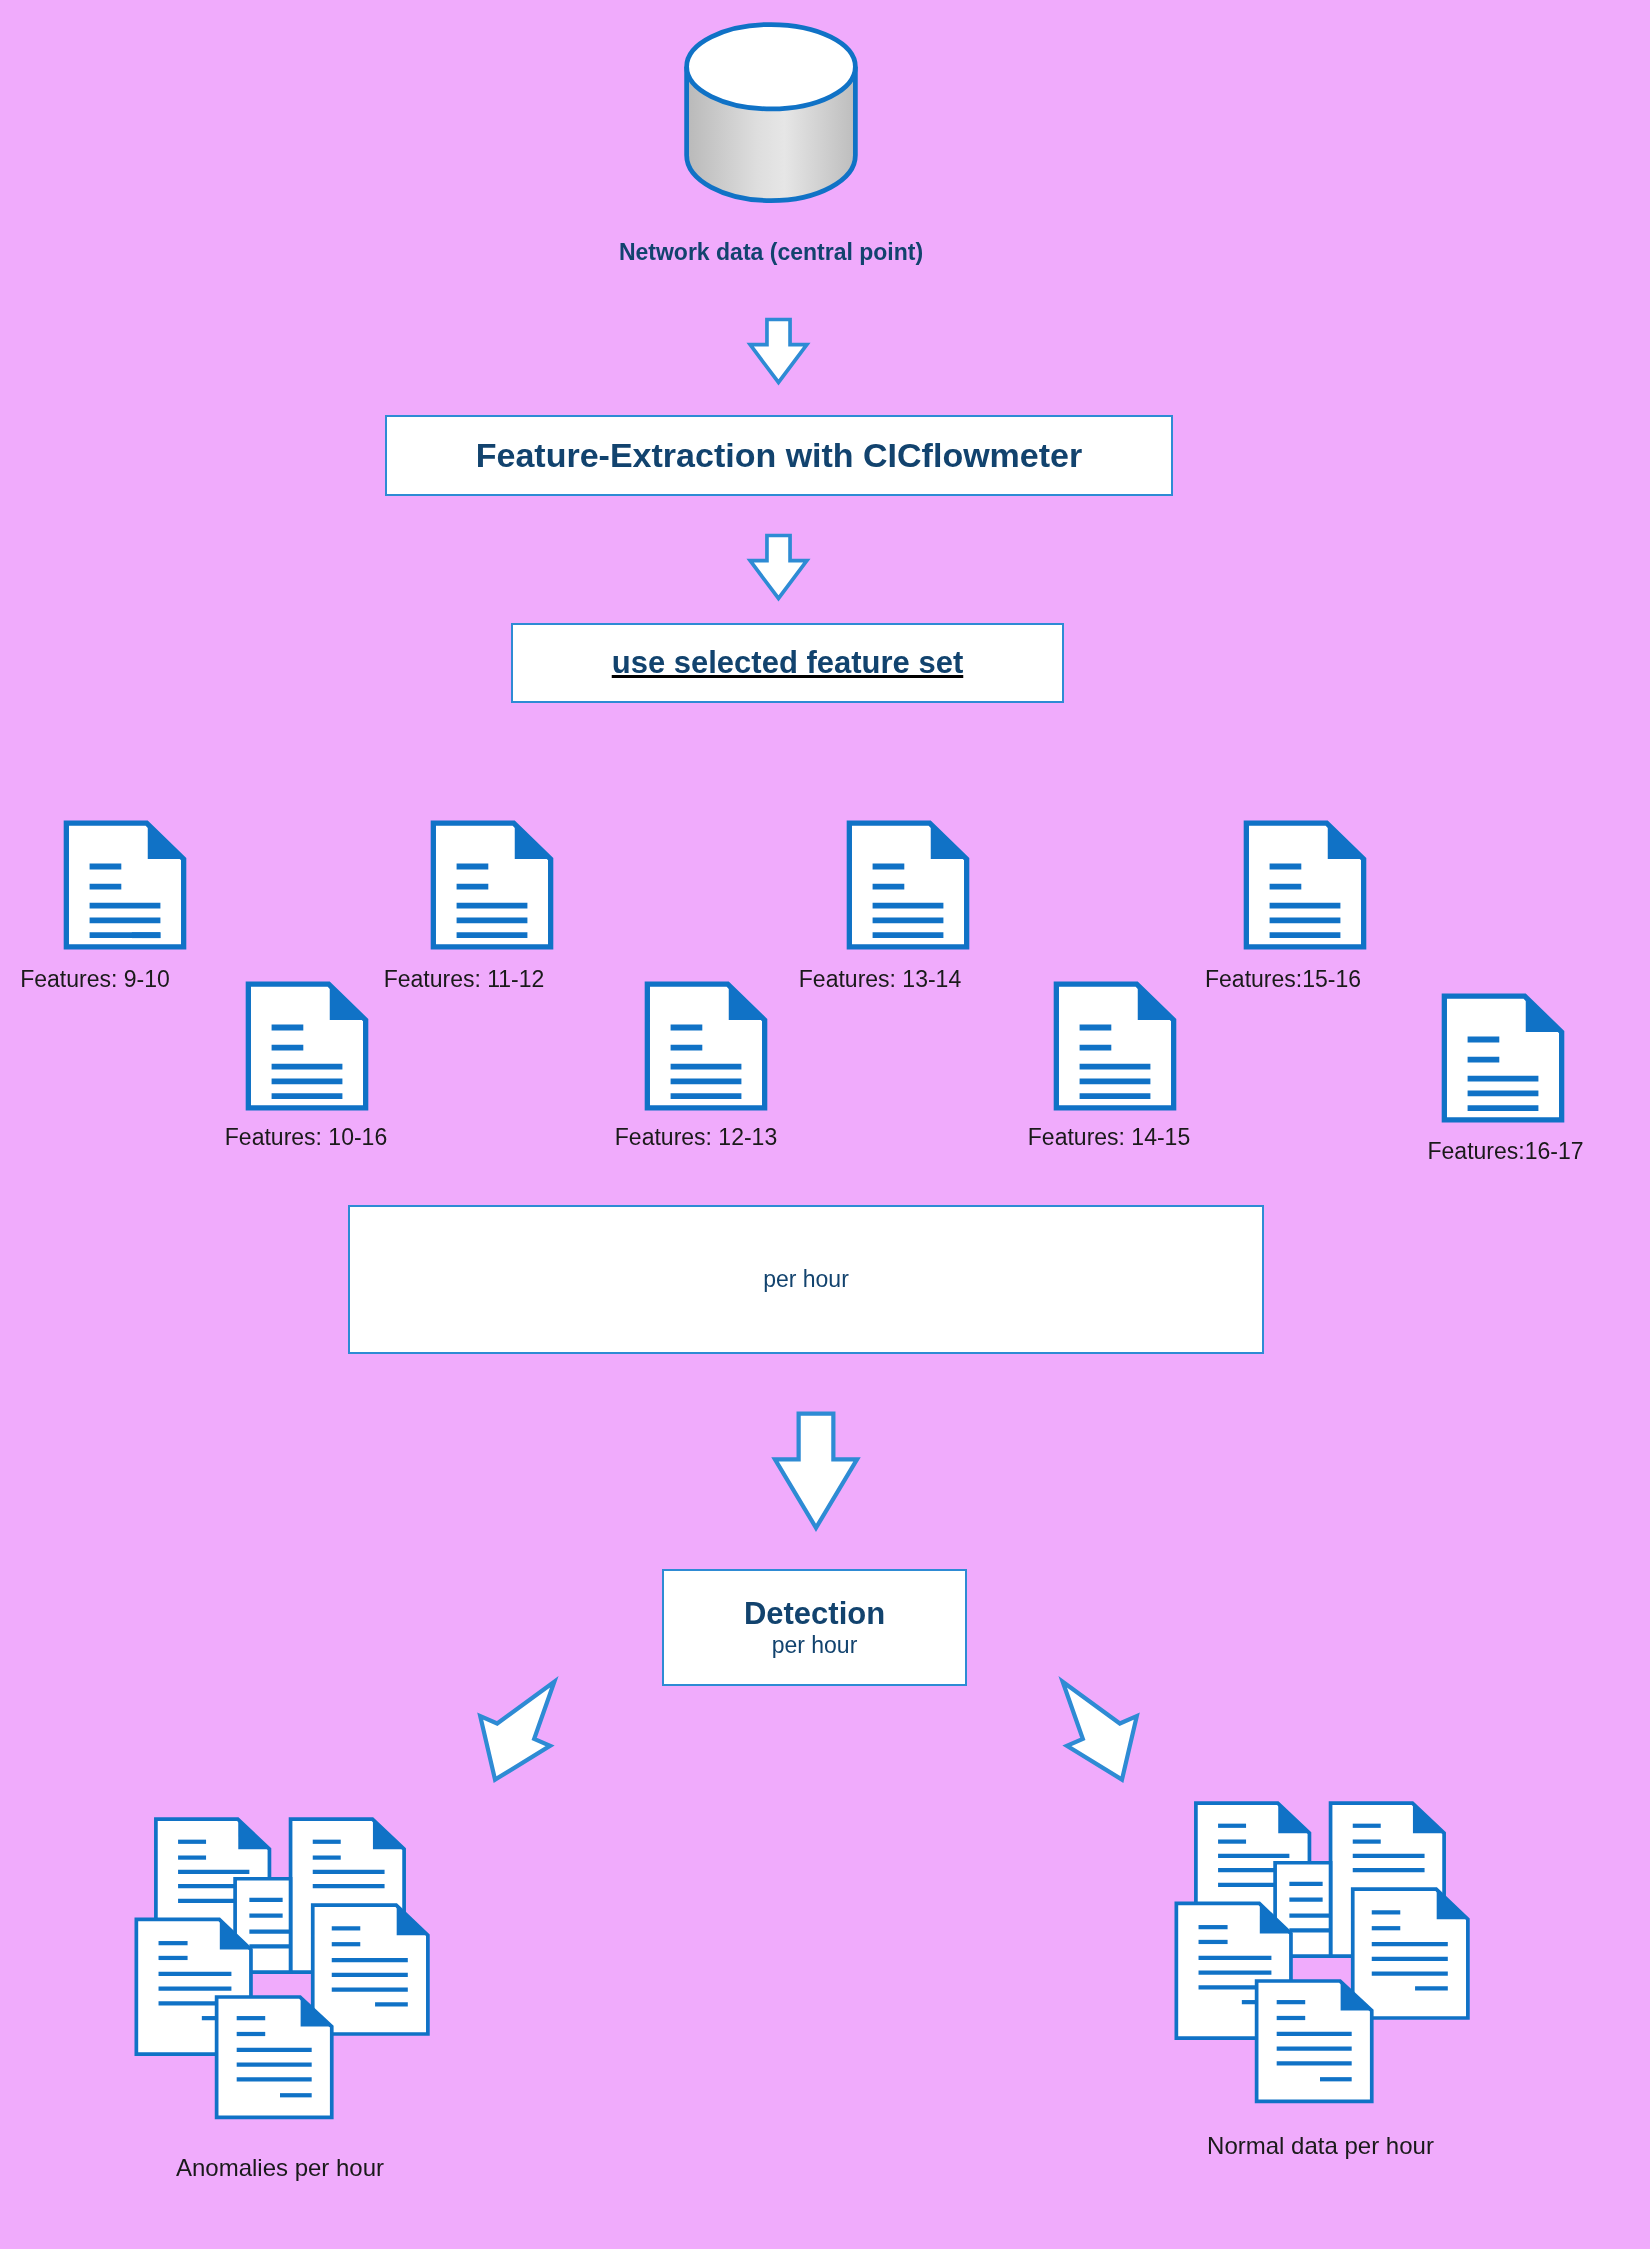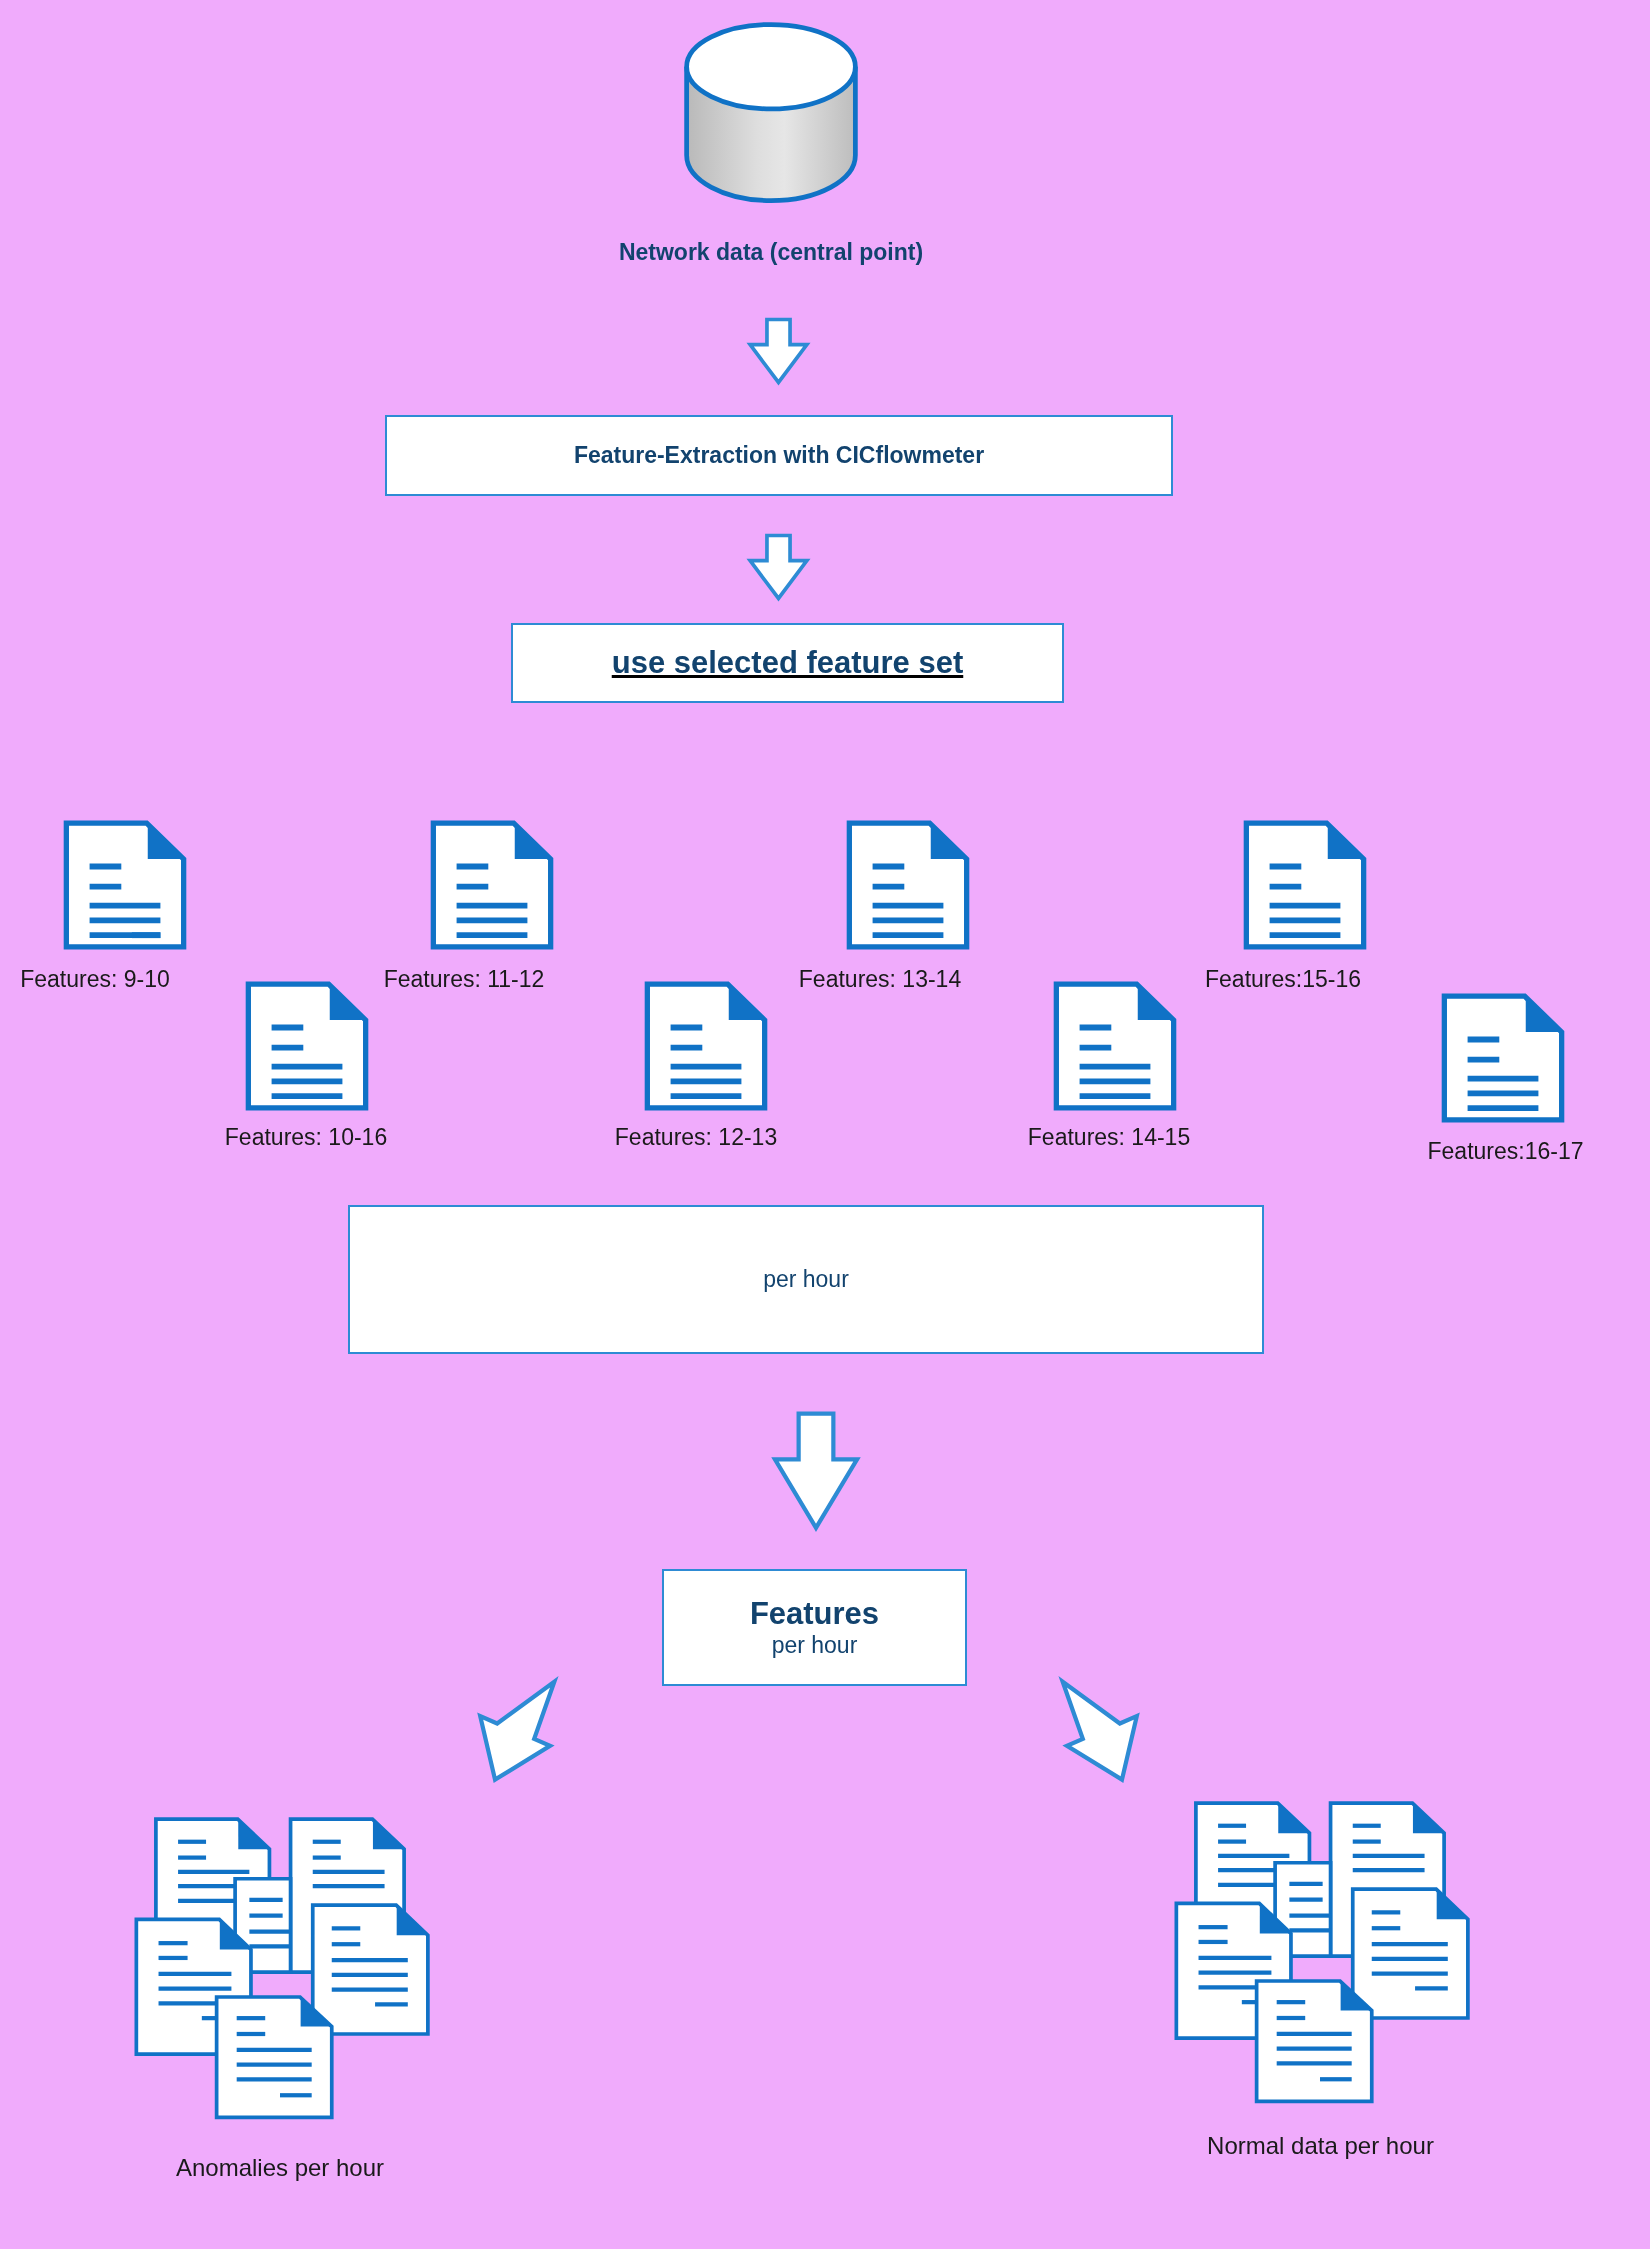--- a/index.html
+++ b/index.html
@@ -87,21 +87,21 @@
 
   <div class="db-caption" style="left:507px; top:239px; width:528px; font-size:23px;">Network data (central point)</div>
 
   <div class="abs" style="left:747px; top:317px; width:63px; height:69px;">
     <svg width="63" height="69" viewBox="0 0 120 130">
       <path d="M 38,4 L 82,4 L 82,52 L 114,52 L 60,124 L 6,52 L 38,52 Z" fill="#ffffff" stroke="#2e8bd4" stroke-width="7" stroke-linejoin="miter"></path>
     </svg>
   </div>
 
   <div class="proc-box" style="left:385px; top:415px; width:788px; height:81px;">
-    <div class="proc-title" style="font-size:23px;">Feature-Extraction with CICflowmeter</div>
+    <div class="proc-title" style="font-size:34px;">Feature-Extraction with CICflowmeter</div>
   </div>
 
   <div class="abs" style="left:747px; top:533px; width:63px; height:69px;">
     <svg width="63" height="69" viewBox="0 0 120 130">
       <path d="M 38,4 L 82,4 L 82,52 L 114,52 L 60,124 L 6,52 L 38,52 Z" fill="#ffffff" stroke="#2e8bd4" stroke-width="7" stroke-linejoin="miter"></path>
     </svg>
   </div>
 
   <div class="proc-box" style="left:511px; top:623px; width:553px; height:80px;text-decoration:underline;">
     <div class="proc-title" style="font-size:31px;">use selected feature set</div>
@@ -232,21 +232,21 @@
     <div class="proc-sub" style="font-size:23px;">per hour</div>
   </div>
 
   <div class="abs" style="left:771px; top:1411px; width:90px; height:121px;">
     <svg width="90" height="121" viewBox="0 0 170 230">
       <path d="M 52,5 L 118,5 L 118,92 L 163,92 L 85,222 L 7,92 L 52,92 Z" fill="#ffffff" stroke="#2e8bd4" stroke-width="8" stroke-linejoin="miter"></path>
     </svg>
   </div>
 
   <div class="proc-box" style="left:662px; top:1569px; width:305px; height:117px;">
-    <div class="proc-title" style="font-size:31px; margin-bottom:3.2px;">Features</div>
+    <div class="proc-title" style="font-size:31px; margin-bottom:3.2px;">Detection</div>
     <div class="proc-sub" style="font-size:23px;">per hour</div>
   </div>
 
   <div class="abs" style="left:476px; top:1679px; width:91px; height:106px;">
     <svg width="91" height="106" viewBox="0 0 172 200">
       <path d="M 148,5 L 110,113 L 140,126 L 36,190 L 8,70 L 40,84 Z" fill="#ffffff" stroke="#2e8bd4" stroke-width="8" stroke-linejoin="miter"></path>
     </svg>
   </div>
 
   <div class="abs" style="left:1050px; top:1679px; width:91px; height:106px;">

